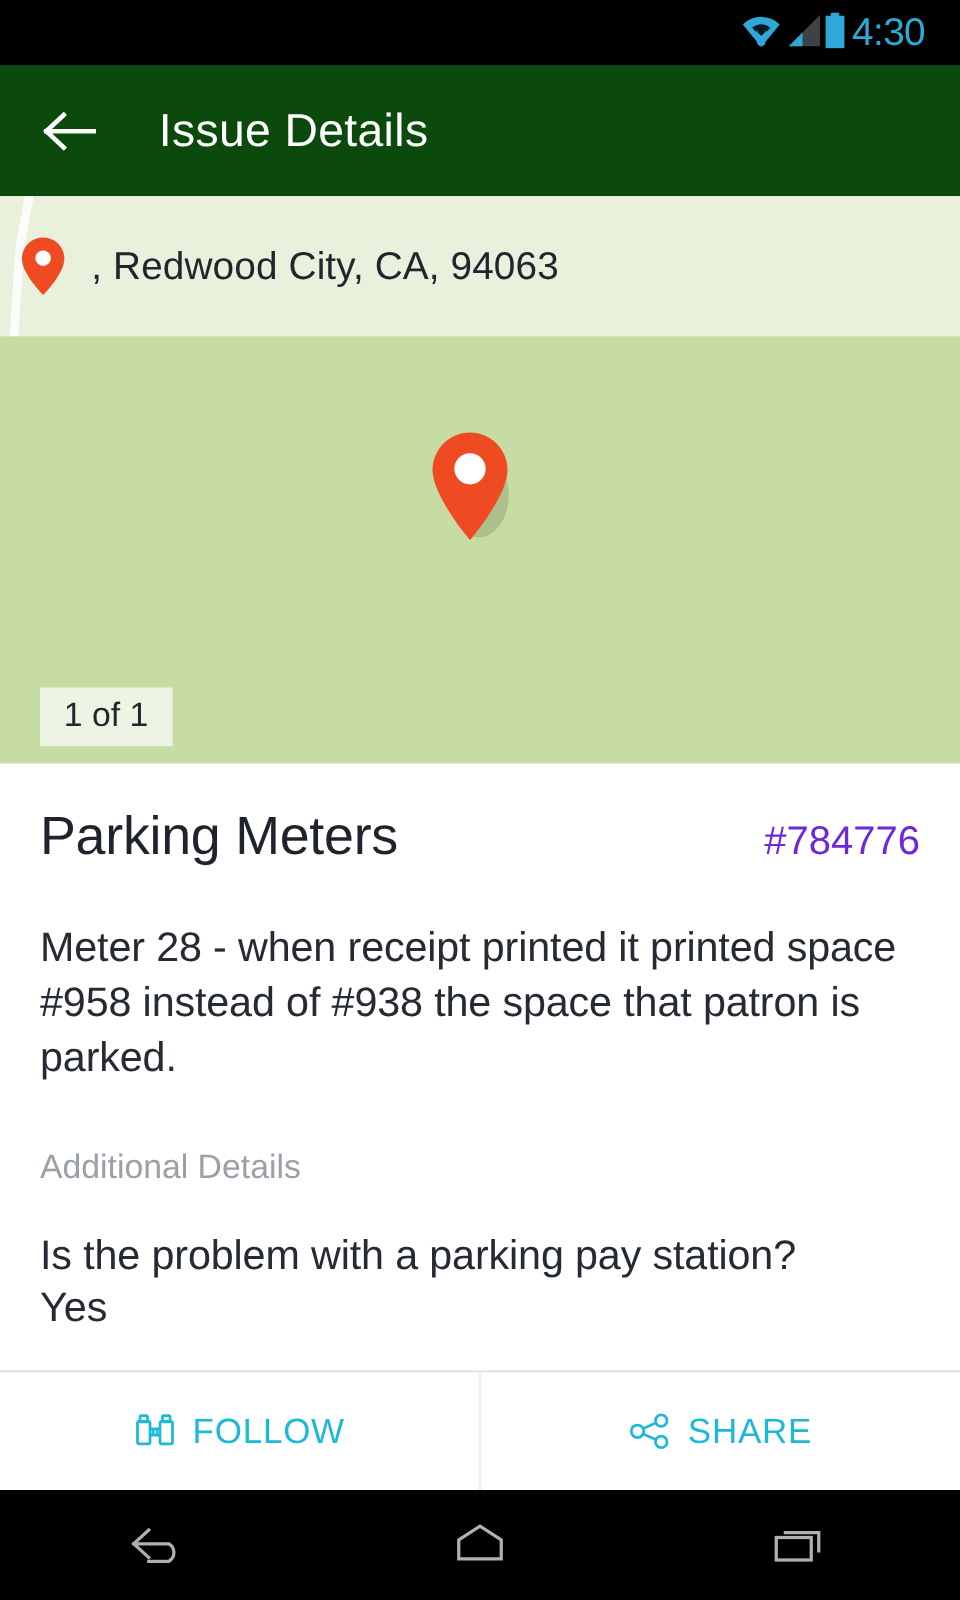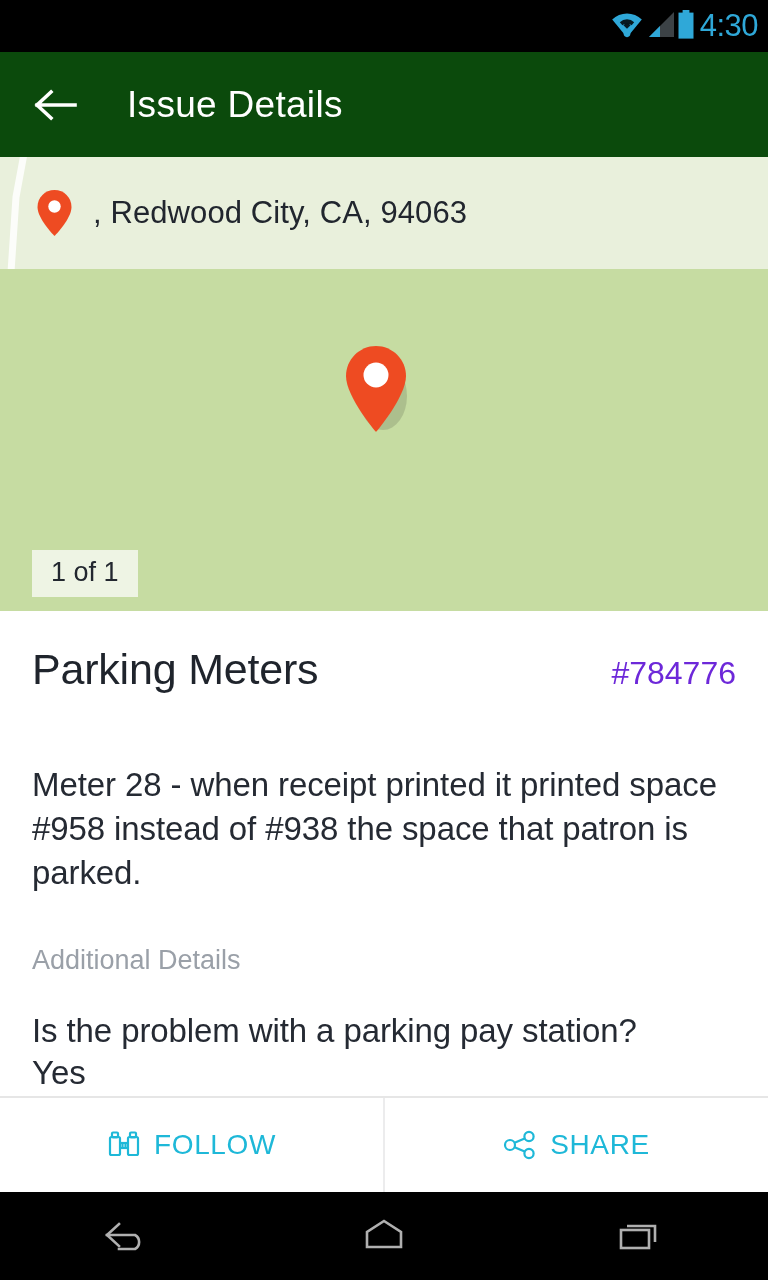--- a/index.html
+++ b/index.html
@@ -8,21 +8,21 @@
     font-family:"DejaVu Sans", sans-serif;
     background:#ffffff;
     overflow:hidden;
   }
   #app { position:relative; width:768px; height:1280px; display:flex; flex-direction:column; }
 
   
   .status-bar {
     height:52px; background:#000000; flex:0 0 52px;
     display:flex; align-items:center; justify-content:flex-end;
-    padding-right:10px; gap:2px;
+    padding-right:28px; gap:2px;
   }
   .status-icon { display:block; }
   .status-time {
     color:#2fa8d8; font-size:31px; line-height:31px;
     font-family:"Liberation Sans", sans-serif; letter-spacing:-0.5px;
     margin-left:3px; margin-top:-2px;
   }
 
   
   .app-bar {
@@ -32,21 +32,21 @@
   .back-arrow { width:44px; height:34px; flex:0 0 44px; cursor:pointer; }
   .app-title {
     color:#ffffff; font-size:37px; font-weight:400;
     font-family:"Liberation Sans", sans-serif; letter-spacing:0.3px;
   }
 
   
   .address-strip {
     position:relative; height:112px; flex:0 0 112px;
     background:#e9f0dc; display:flex; align-items:center;
-    padding-left:36px; gap:20px; overflow:hidden;
+    padding-left:16px; gap:20px; overflow:hidden;
   }
   .addr-road {
     position:absolute; left:-6px; top:-20px; width:60px; height:150px;
     pointer-events:none;
   }
   .pin-small { flex:0 0 37px; width:37px; height:48px; position:relative; z-index:2; }
   .address-text {
     font-size:31px; color:#21262e; z-index:2;
     font-family:"Liberation Sans", sans-serif; letter-spacing:0.1px;
   }
@@ -77,21 +77,21 @@
   }
   .issue-title {
     font-size:43px; color:#1f242c; font-weight:400;
     font-family:"Liberation Sans", sans-serif; letter-spacing:-0.2px;
   }
   .issue-id {
     font-size:32px; color:#6d28d9;
     font-family:"Liberation Sans", sans-serif;
   }
   .issue-desc {
-    margin-top:69px; font-size:33px; line-height:1.33;
+    margin-top:42px; font-size:33px; line-height:1.33;
     color:#252a33; font-family:"Liberation Sans", sans-serif;
     letter-spacing:-0.1px;
   }
   .section-label {
     margin-top:50px; font-size:27px; color:#9aa0a8;
     font-family:"Liberation Sans", sans-serif;
   }
   .qa-question {
     margin-top:36px; font-size:33px; color:#252a33;
     font-family:"Liberation Sans", sans-serif; letter-spacing:-0.1px;

